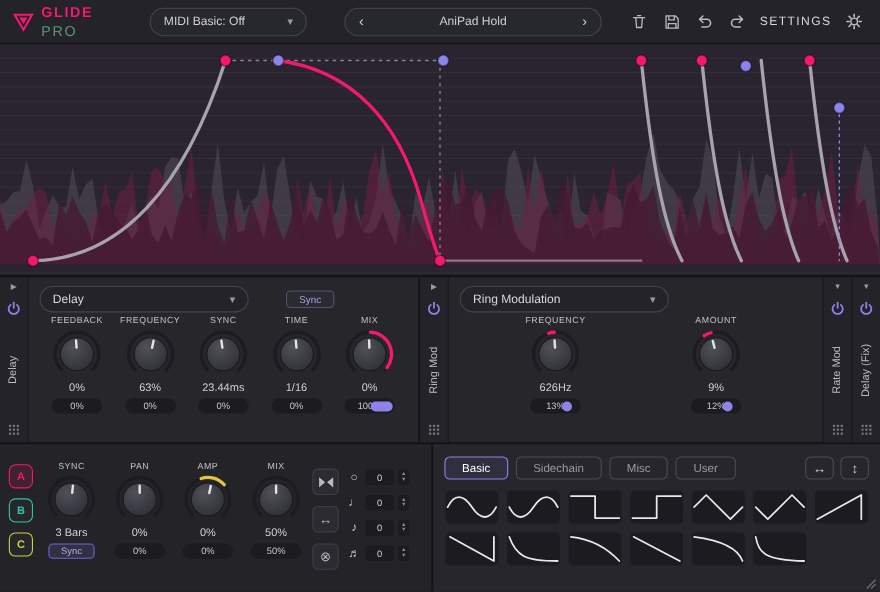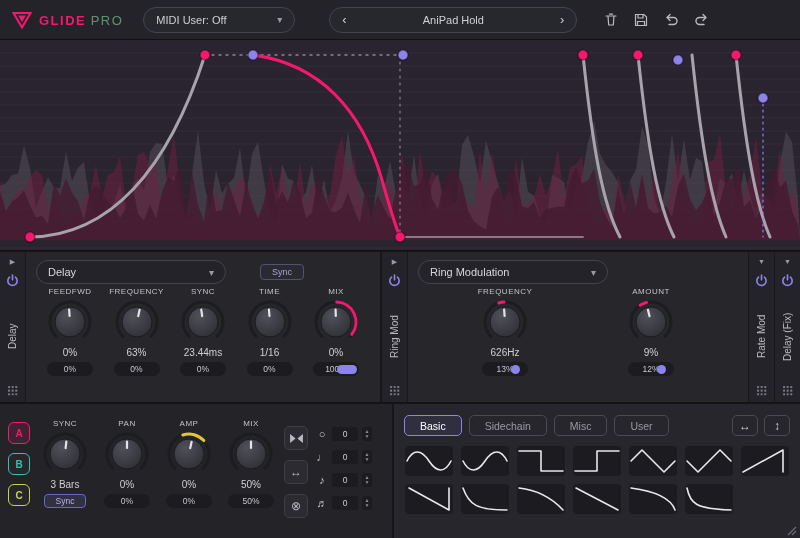--- a/index.html
+++ b/index.html
@@ -97,21 +97,21 @@
         <polygon points="10,16.5 1.5,2 18.5,2" fill="none" stroke="#f4196f" stroke-width="2"></polygon>
         <polygon points="10,11 6,4.5 14,4.5" fill="#f4196f"></polygon>
       </svg>
       <span>
         <span class="brand-flux">GLIDE</span>
         <span class="brand-pro">PRO</span>
       </span>
     </div>
 
     <div class="pill midi">
-      <span>MIDI User: Off</span>
+      <span>MIDI Basic: Off</span>
       <span class="chev">▾</span>
     </div>
 
     <div class="pill preset">
       <span class="pnav">‹</span>
       <span>AniPad Hold</span>
       <span class="pnav">›</span>
     </div>
 
     <div class="icon-group">
@@ -133,20 +133,29 @@
           </svg>
         </span>
       <span class="icon-btn">
           <svg width="15" height="13" viewBox="0 0 15 13" fill="none">
             <path d="M11.5 4.5h-6a3.5 3.5 0 0 0 0 7H10" stroke="#b9b9c0" stroke-width="1.4" stroke-linecap="round"></path>
             <path d="M9 1.5l3 3-3 3" stroke="#b9b9c0" stroke-width="1.4" stroke-linecap="round" stroke-linejoin="round"></path>
           </svg>
         </span>
     </div>
 
+    <div class="settings">
+      <span>SETTINGS</span>
+      <span class="icon-btn">
+          <svg width="15" height="15" viewBox="0 0 16 16" fill="none">
+            <circle cx="8" cy="8" r="3.2" stroke="#b9b9c0" stroke-width="1.4"></circle>
+            <path d="M8 1v2.2M8 12.8V15M1 8h2.2M12.8 8H15M3.1 3.1l1.5 1.5M11.4 11.4l1.5 1.5M12.9 3.1l-1.5 1.5M4.6 11.4l-1.5 1.5" stroke="#b9b9c0" stroke-width="1.6" stroke-linecap="round"></path>
+          </svg>
+        </span>
+    </div>
   </div>
 
   <div class="display">
     <svg id="display-svg" width="800" height="210" viewBox="0 0 800 210">
       <g id="grid-group">
           <line x1="0" x2="800" y1="13" y2="13" stroke="rgba(255,255,255,0.045)"></line>
           <line x1="0" x2="800" y1="26" y2="26" stroke="rgba(255,255,255,0.045)"></line>
           <line x1="0" x2="800" y1="39" y2="39" stroke="rgba(255,255,255,0.045)"></line>
           <line x1="0" x2="800" y1="52" y2="52" stroke="rgba(255,255,255,0.045)"></line>
           <line x1="0" x2="800" y1="65" y2="65" stroke="rgba(255,255,255,0.045)"></line>
@@ -219,21 +228,21 @@
       <div class="fx-body">
         <div class="fx-header">
           <div class="dropdown">
             <span>Delay</span>
             <span class="chev">▾</span>
           </div>
           <div class="sync-btn">Sync</div>
         </div>
         <div class="knob-row" id="fx1-knobs">
             <div class="knob-col">
-              <div class="knob-label">FEEDFWD</div>
+              <div class="knob-label">FEEDBACK</div>
               <div class="knob-wrap"><svg width="50" height="50" viewBox="0 0 50 50" fill="none">
                   <path d="M10.86 39.14 A20 20 0 1 1 39.14 39.14" stroke="#1c1c21" stroke-width="3" stroke-linecap="round"></path>
                   <circle cx="25" cy="25" r="15" fill="url(#knobgrad)" stroke="#1a1a1f"></circle>
                   <g transform="rotate(-4 25 25)">
                     <line x1="25" y1="12.5" x2="25" y2="19" stroke="#e4e4e8" stroke-width="2.2" stroke-linecap="round"></line>
                   </g>
                 </svg></div>
               <div class="knob-value">0%</div>
               <div class="mod-box">
                 <span>0%</span>

